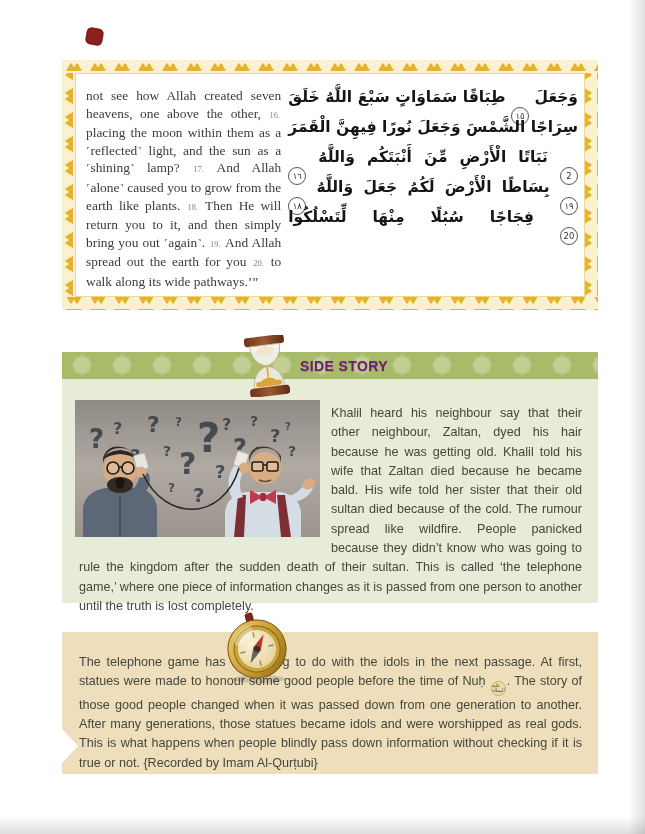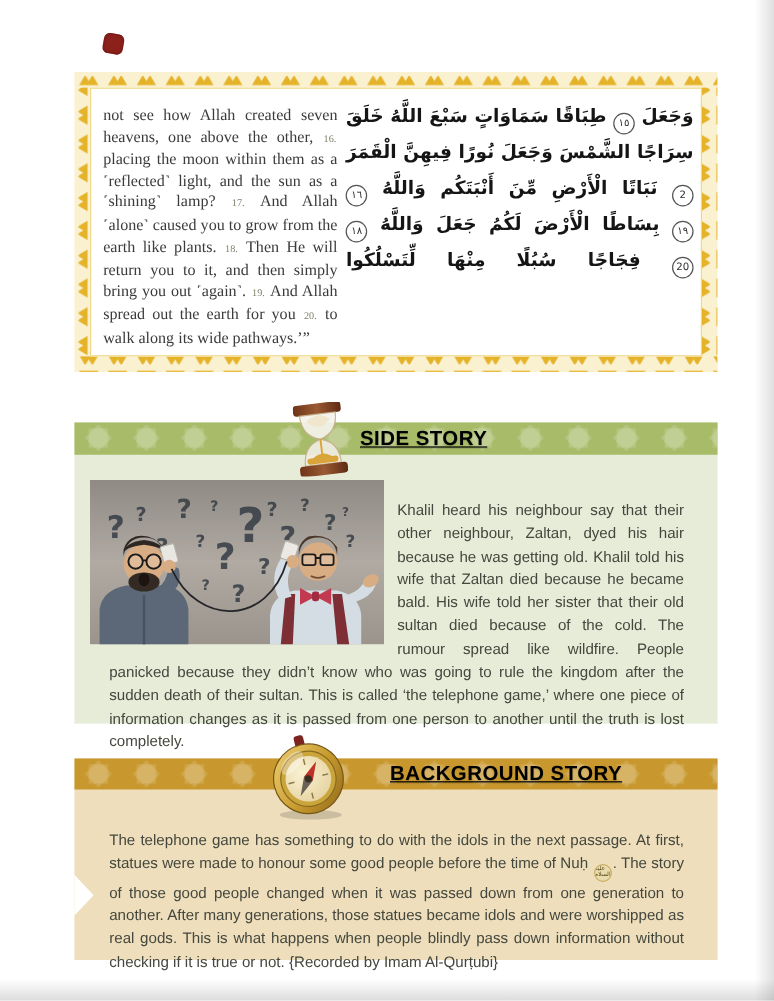--- a/index.html
+++ b/index.html
@@ -23,37 +23,37 @@
     border:1px solid #f0d98a;display:flex;gap:7px;padding:13px 6px 8px 10px;box-sizing:border-box;}
   .translation{width:268px;font-family:"Liberation Serif","DejaVu Serif",serif;font-size:13.4px;
     line-height:17.6px;color:#3b3b3b;text-align:justify;}
   .translation .vnum{font-size:8.5px;color:#83836a;padding:0 1px;}
   .arabic{flex:1;direction:ltr;padding-top:1px;}
   .aline{display:flex;justify-content:space-between;height:30px;
     font-family:"DejaVu Sans",sans-serif;font-size:15.5px;font-weight:bold;color:#151515;}
   .aline.center{justify-content:center;gap:26px;}
   .amarker{width:16px;height:16px;border:1px solid #555;border-radius:50%;font-size:8.5px;
     font-weight:normal;display:flex;align-items:center;justify-content:center;color:#333;
-    box-shadow:0 0 0 1px #fff inset;flex:none;margin-top:6px;}
+    box-shadow:0 0 0 1px #fff inset;flex:none;margin-top:19px;}
 
   
   .banner{position:relative;display:flex;align-items:center;box-sizing:border-box;}
   .banner-pattern{position:absolute;left:0;top:0;width:100%;height:100%;}
-  .banner-title{position:relative;color:#000000;font-weight:bold;font-size:17px;letter-spacing:.4px;
-    text-shadow:0 1px 1px rgba(0,0,0,.18);z-index:2;text-decoration:underline;}
+  .banner-title{position:relative;color:#701a75;font-weight:bold;font-size:14px;letter-spacing:.4px;
+    text-shadow:0 1px 1px rgba(0,0,0,.18);z-index:2;}
   .banner-green{height:27px;background:#a7bb68;}
   .banner-green .banner-title{margin-left:238px;}
   .banner-gold{height:26px;background:#c8982e;}
   .banner-gold .banner-title{margin-left:263px;}
 
   
   .side-story{position:absolute;left:62px;top:352px;width:536px;}
   .side-body{background:#e7ecd8;height:224px;padding:21px 12px 0 13px;box-sizing:border-box;}
   .photo{float:left;width:245px;height:137px;margin:0 11px 8px 0;display:block;}
-  .story-text{margin:16px;font-size:12.6px;line-height:19.3px;color:#43473d;text-align:justify;}
+  .story-text{margin:4px;font-size:12.6px;line-height:19.3px;color:#43473d;text-align:justify;}
   .hourglass{position:absolute;left:182px;top:-17px;width:46px;height:62px;z-index:3;}
 
   
   .bg-story{position:absolute;left:62px;top:632px;width:536px;}
   .bg-body{background:#eedebc;height:142px;padding:17px 12px 0 13px;box-sizing:border-box;}
   .compass{position:absolute;left:158px;top:-21px;width:74px;height:74px;z-index:3;}
   .honorific{display:inline-flex;align-items:center;justify-content:center;width:13px;height:13px;
     border-radius:50%;background:#e8dcae;border:1px solid #c9b061;color:#5a4a1a;font-size:5px;
     line-height:1;vertical-align:-2px;overflow:hidden;margin:0 1px;font-family:"DejaVu Sans",sans-serif;}
 </style>
@@ -240,34 +240,20 @@
           <path d="M220 102 Q234 98 238 88 L230 82 Q226 92 214 96 Z" fill="#d4dde3"></path>
           <ellipse cx="234" cy="84" rx="7" ry="5" fill="#d8ad84" transform="rotate(-28 234 84)"></ellipse>
         </g>
         <path d="M68 74 C90 122 148 122 164 68" stroke="#26262a" stroke-width="1.5" fill="none"></path>
       </svg>
       <p class="story-text">Khalil heard his neighbour say that their other neighbour, Zaltan, dyed his hair because he was getting old. Khalil told his wife that Zaltan died because he became bald. His wife told her sister that their old sultan died because of the cold. The rumour spread like wildfire. People panicked because they didn’t know who was going to rule the kingdom after the sudden death of their sultan. This is called ‘the telephone game,’ where one piece of information changes as it is passed from one person to another until the truth is lost completely.</p>
     </div>
   </section>
 
   <section class="bg-story">
-    <div class="banner banner-gold">
-      <svg class="banner-pattern" width="536" height="26">
-        <defs>
-          <pattern id="starsY" width="40" height="28" patternUnits="userSpaceOnUse">
-            <g fill="rgba(255,255,255,0.14)">
-              <rect x="12" y="5" width="16" height="16"></rect>
-              <rect x="12" y="5" width="16" height="16" transform="rotate(45 20 13)"></rect>
-            </g>
-          </pattern>
-        </defs>
-        <rect width="536" height="26" fill="url(#starsY)"></rect>
-      </svg>
-      <span class="banner-title">BACKGROUND STORY</span>
-    </div>
 
     <svg class="compass" viewBox="0 0 74 74">
       <defs>
         <linearGradient id="goldRim" x1="0" y1="0" x2="1" y2="1">
           <stop offset="0" stop-color="#f0d277"></stop>
             <stop offset=".55" stop-color="#c79a2e"></stop>
             <stop offset="1" stop-color="#8f681a"></stop>
         </linearGradient>
         <radialGradient id="face" cx=".4" cy=".35" r=".8">
           <stop offset="0" stop-color="#faf2d4"></stop>

